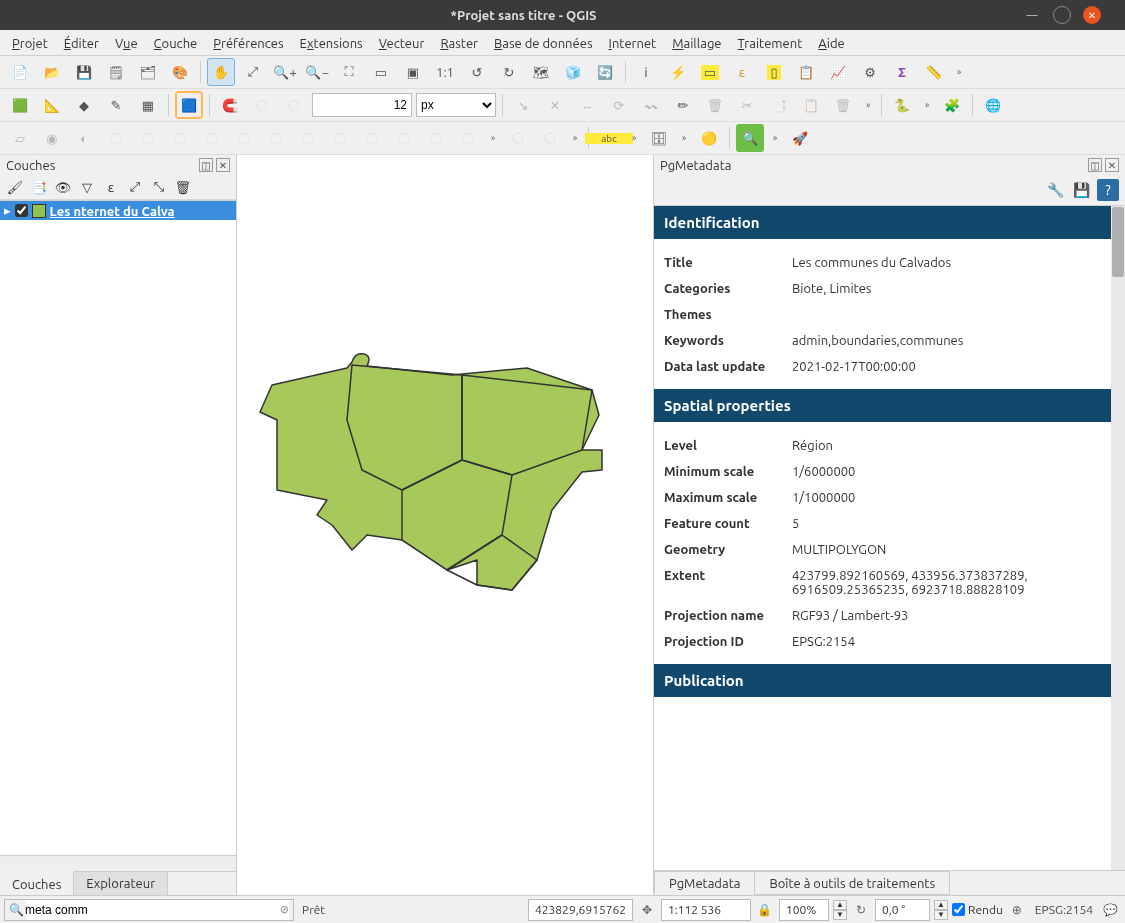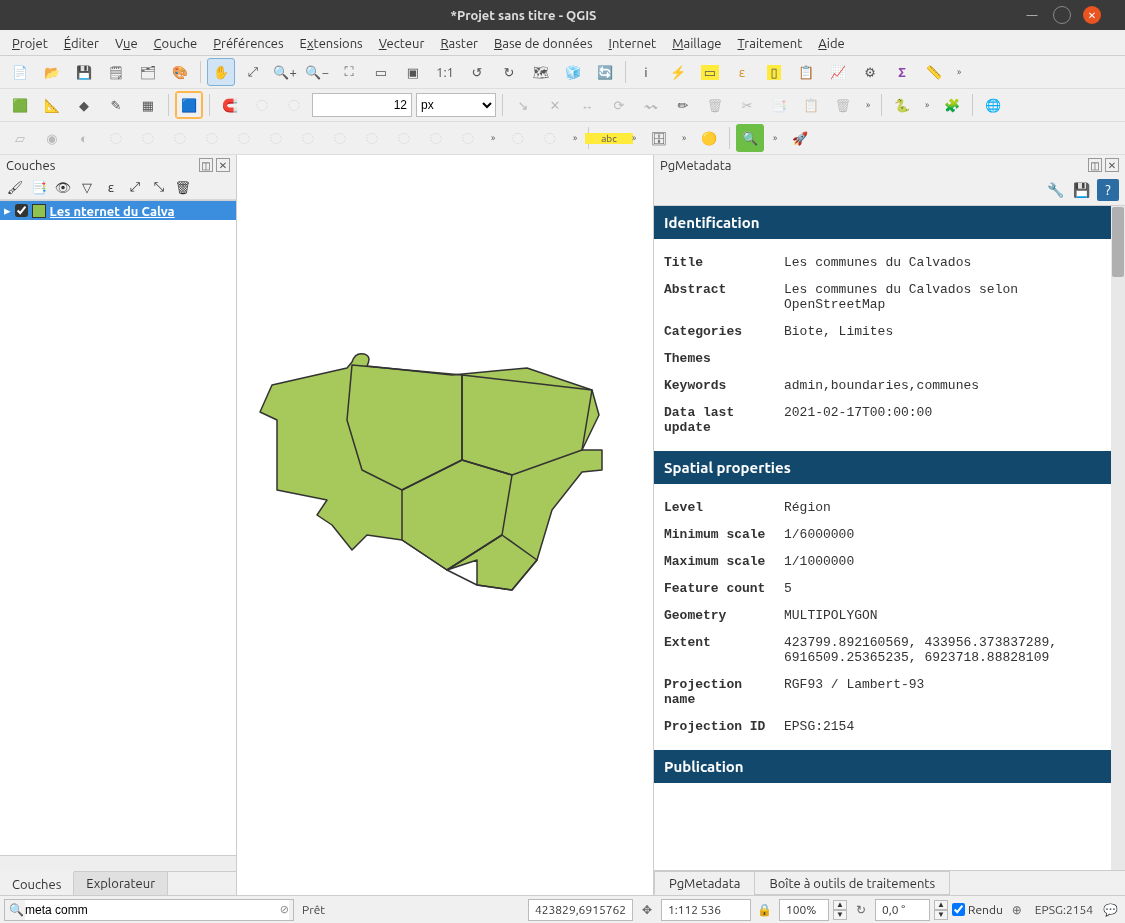--- a/index.html
+++ b/index.html
@@ -60,21 +60,21 @@
 .canvas svg { position:absolute; top:0; left:0; }
 
 
 .right-panel { width:472px; border-left:1px solid #ccc; display:flex; flex-direction:column; }
 .pg-toolbar { display:flex; justify-content:flex-end; gap:4px; padding:4px 6px; }
 .pg-tool { width:22px; height:22px; display:flex; align-items:center; justify-content:center; font-size:14px; cursor:pointer; border:1px solid transparent; border-radius:2px; }
 .pg-tool.help { background:#2b6ca3; color:#fff; border-radius:2px; }
 .pg-content { flex:1; overflow:auto; background:#fff; position:relative; border-top:1px solid #d0d0d0; }
 .pg-section-header { background:#12486b; color:#fff; font-weight:bold; padding:8px 10px; font-size:15px; }
 .pg-table { width:100%; padding:10px 0; }
-.pg-row { display:flex; padding:6px 10px; align-items:flex-start; gap:10px;font-family:Liberation Mono, monospace; }
+.pg-row { display:flex; padding:6px 10px; align-items:flex-start; gap:18px; }
 .pg-key { width:110px; font-weight:bold; font-size:13px; flex-shrink:0; }
 .pg-val { font-size:13px; flex:1; word-break:break-word; }
 .right-scrollbar { position:absolute; right:0; top:0; width:14px; height:100%; background:#e8e8e8; }
 .right-thumb { width:12px; height:70px; background:#b0b0b0; border-radius:2px; margin:1px auto; }
 .right-tabs { display:flex; border-top:1px solid #ccc; }
 .right-tabs .rtab { padding:4px 14px; font-size:13px; background:#f0f0f0; border:1px solid #ccc; cursor:pointer; margin-right:-1px; }
 .right-tabs .rtab.active { border-bottom:1px solid #f0f0f0; }
 
 
 .statusbar { height:28px; background:#f0f0f0; border-top:1px solid #ccc; display:flex; align-items:center; padding:0 4px; gap:4px; font-size:12px; }
@@ -292,24 +292,20 @@
       <div class="pg-tool help">?</div>
     </div>
     <div class="pg-content">
       <div class="pg-section-header">Identification</div>
       <div class="pg-table">
         <div class="pg-row">
             <div class="pg-key">Title</div>
             <div class="pg-val">Les communes du Calvados</div>
           </div>
         <div class="pg-row">
-            <div class="pg-key">Abstract</div>
-            <div class="pg-val">Les communes du Calvados selon OpenStreetMap</div>
-          </div>
-        <div class="pg-row">
             <div class="pg-key">Categories</div>
             <div class="pg-val">Biote, Limites</div>
           </div>
         <div class="pg-row">
             <div class="pg-key">Themes</div>
             <div class="pg-val"></div>
           </div>
         <div class="pg-row">
             <div class="pg-key">Keywords</div>
             <div class="pg-val">admin,boundaries,communes</div>

